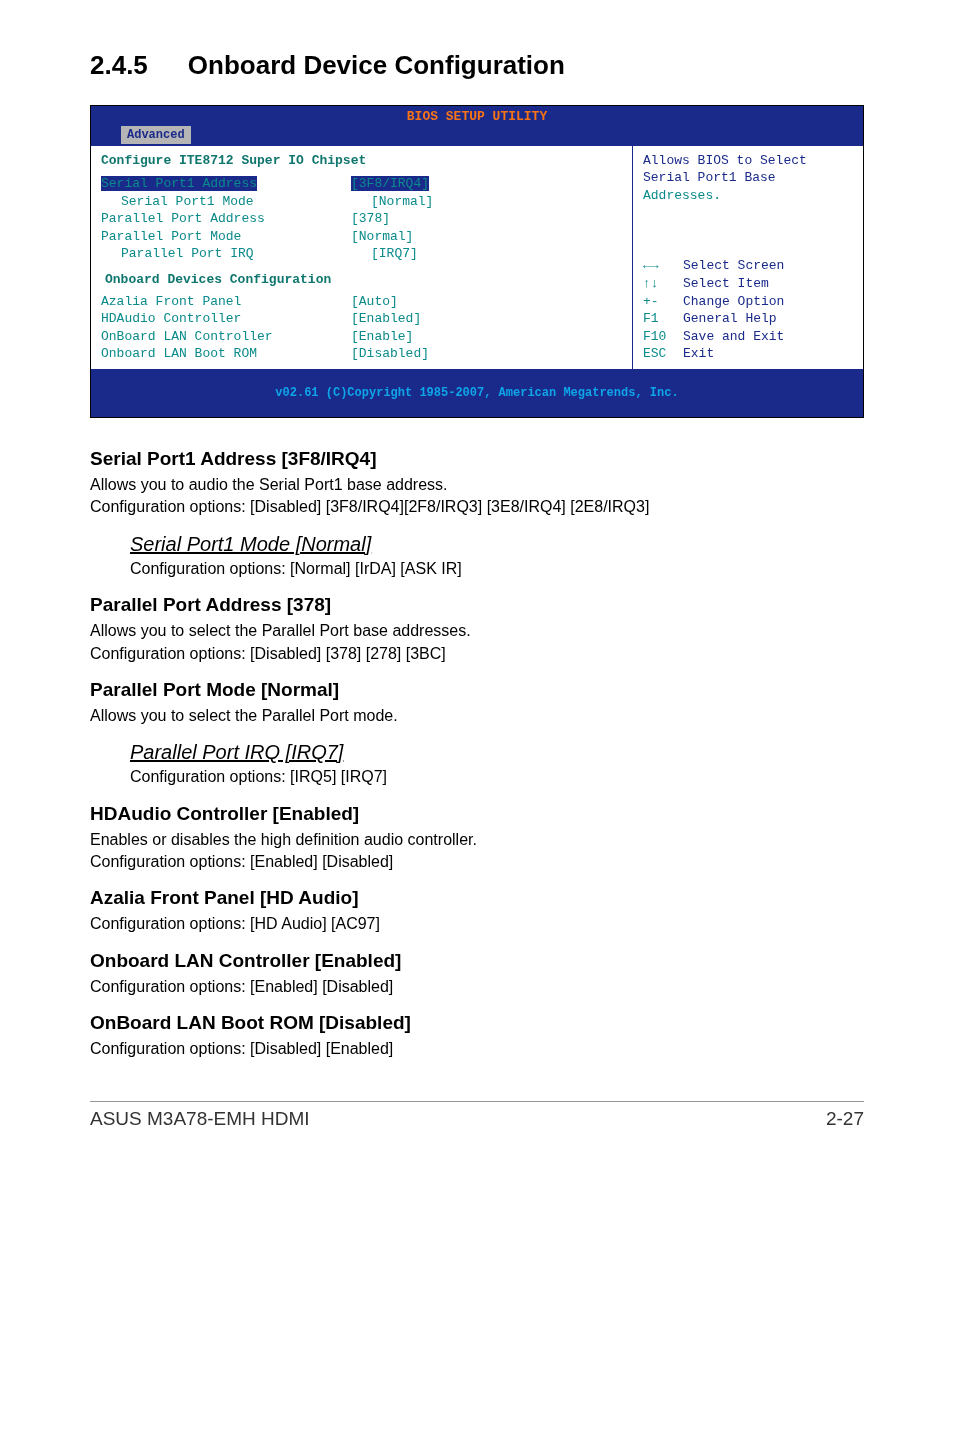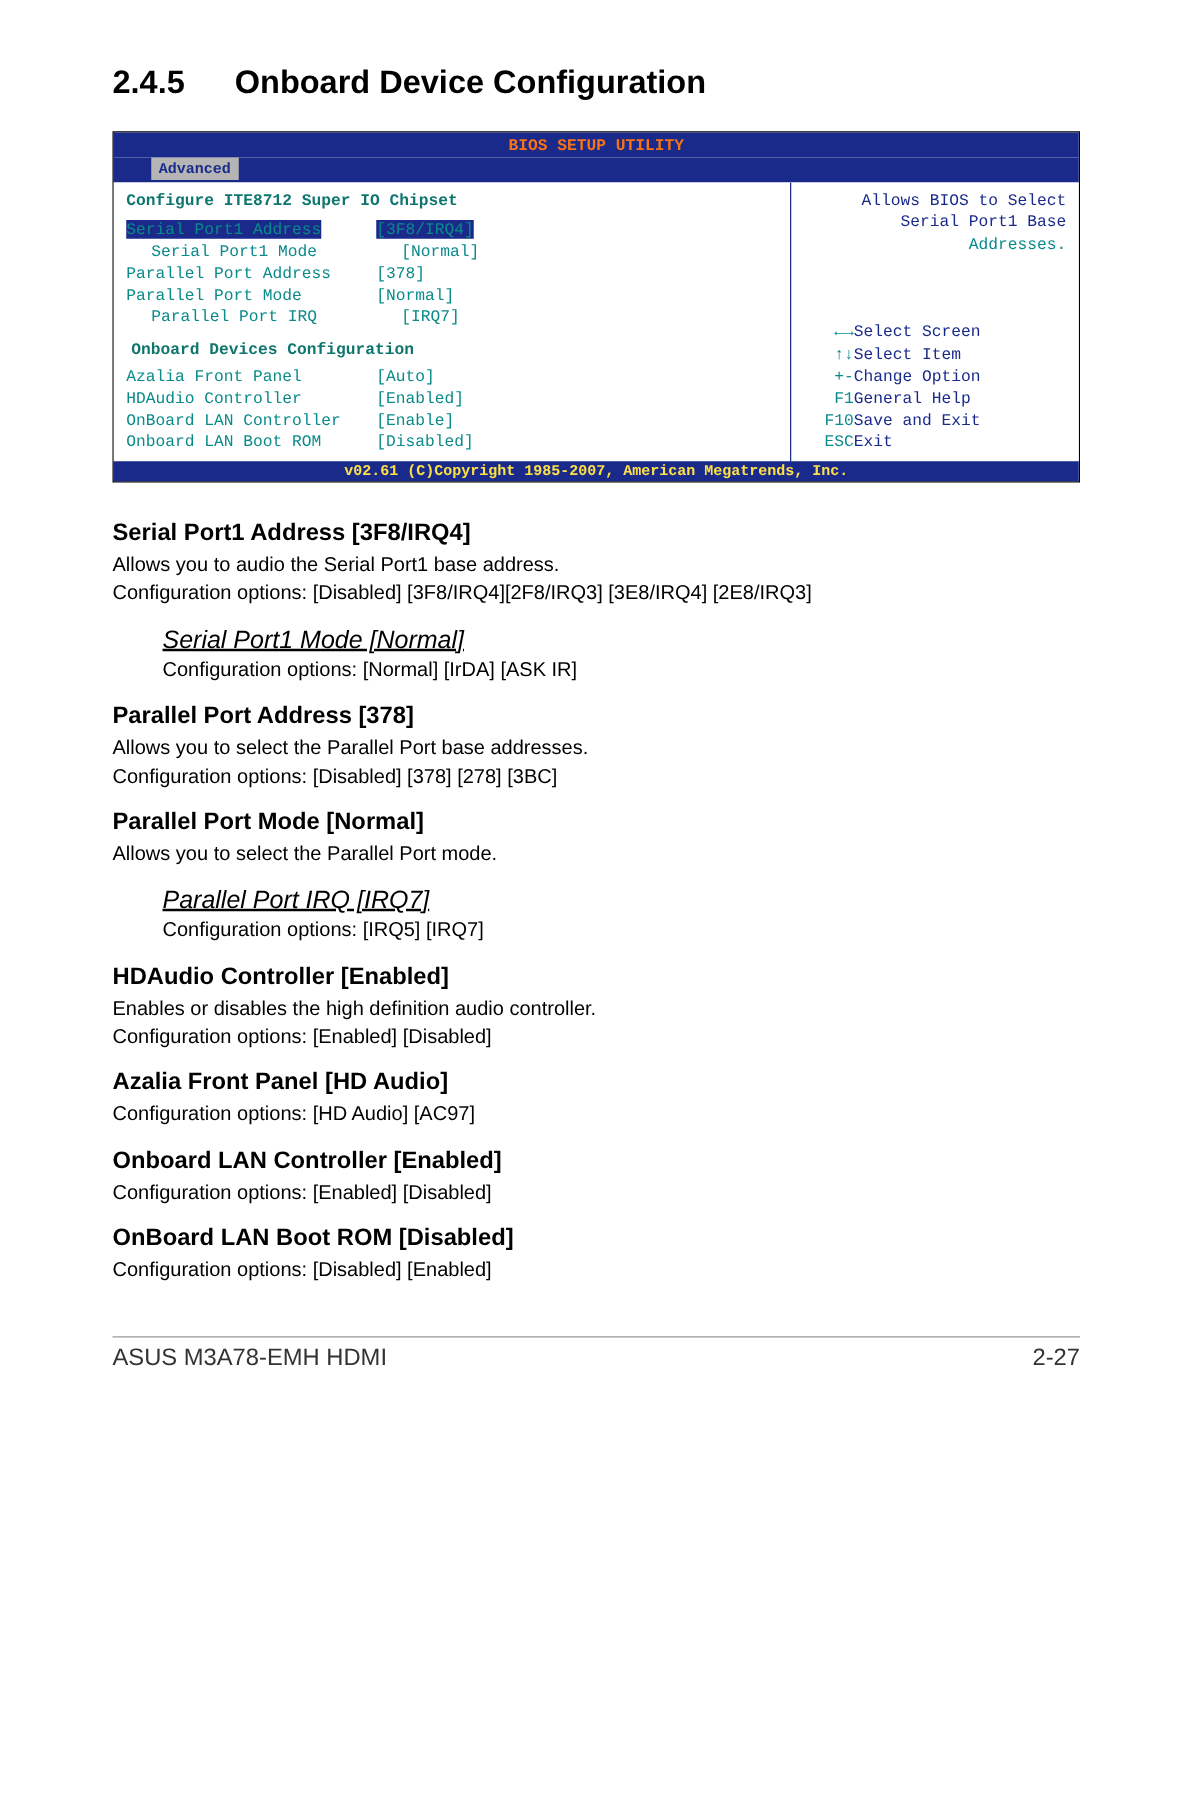--- a/index.html
+++ b/index.html
@@ -58,45 +58,44 @@
     flex: 1;
     border-right: 1px solid #1a2a8a;
     padding: 6px 10px;
   }
   .bios-right {
     width: 210px;
     padding: 6px 10px;
     display:flex;
     flex-direction:column;
     justify-content:space-between;
-    text-align:right;
   }
   .cfg-head {
     color: #0f766e;
     font-weight: bold;
     margin-bottom: 6px;
   }
   .opt-row { display:flex; }
-  .opt-label { color:#0a8a8a; width: 200px; white-space:pre; }
+  .opt-label { color:#0a8a8a; width: 250px; white-space:pre; }
   .opt-label.indent { padding-left:20px; }
   .opt-val { color:#0a8a8a; }
   .sel-wrap { background:#1a2a8a; display:inline; }
   .subhead { color:#0f766e; font-weight:bold; margin:8px 0 4px 4px; }
   .help-top { color:#1a2a8a; }
   .help-keys { color:#1a2a8a; }
   .help-keys .row { display:flex; }
   .help-keys .k { width:40px; color:#0a8a8a; }
   .help-keys .d { color:#1a2a8a; }
   .help-keys .arrows { color:#0a8a8a; }
   .bios-footer {
     background:#1a2a8a;
-    color:#fde047;
+    color:#0ea5e9;
     text-align:center;
     font-size:12px;
-    padding:0 0;
+    padding:16px 0;
     font-weight:bold;
   }
 
   
   h2.para { font-size:19px; font-weight:bold; margin:14px 0 4px 0; }
   p.desc { font-size:16px; margin:4px 0 14px 0; line-height:1.4; }
   .sub { margin-left:40px; }
   .sub .subhdr { font-style:italic; text-decoration:underline; font-size:20px; margin:0 0 2px 0; }
   .sub p.desc { margin-top:0; }
 

